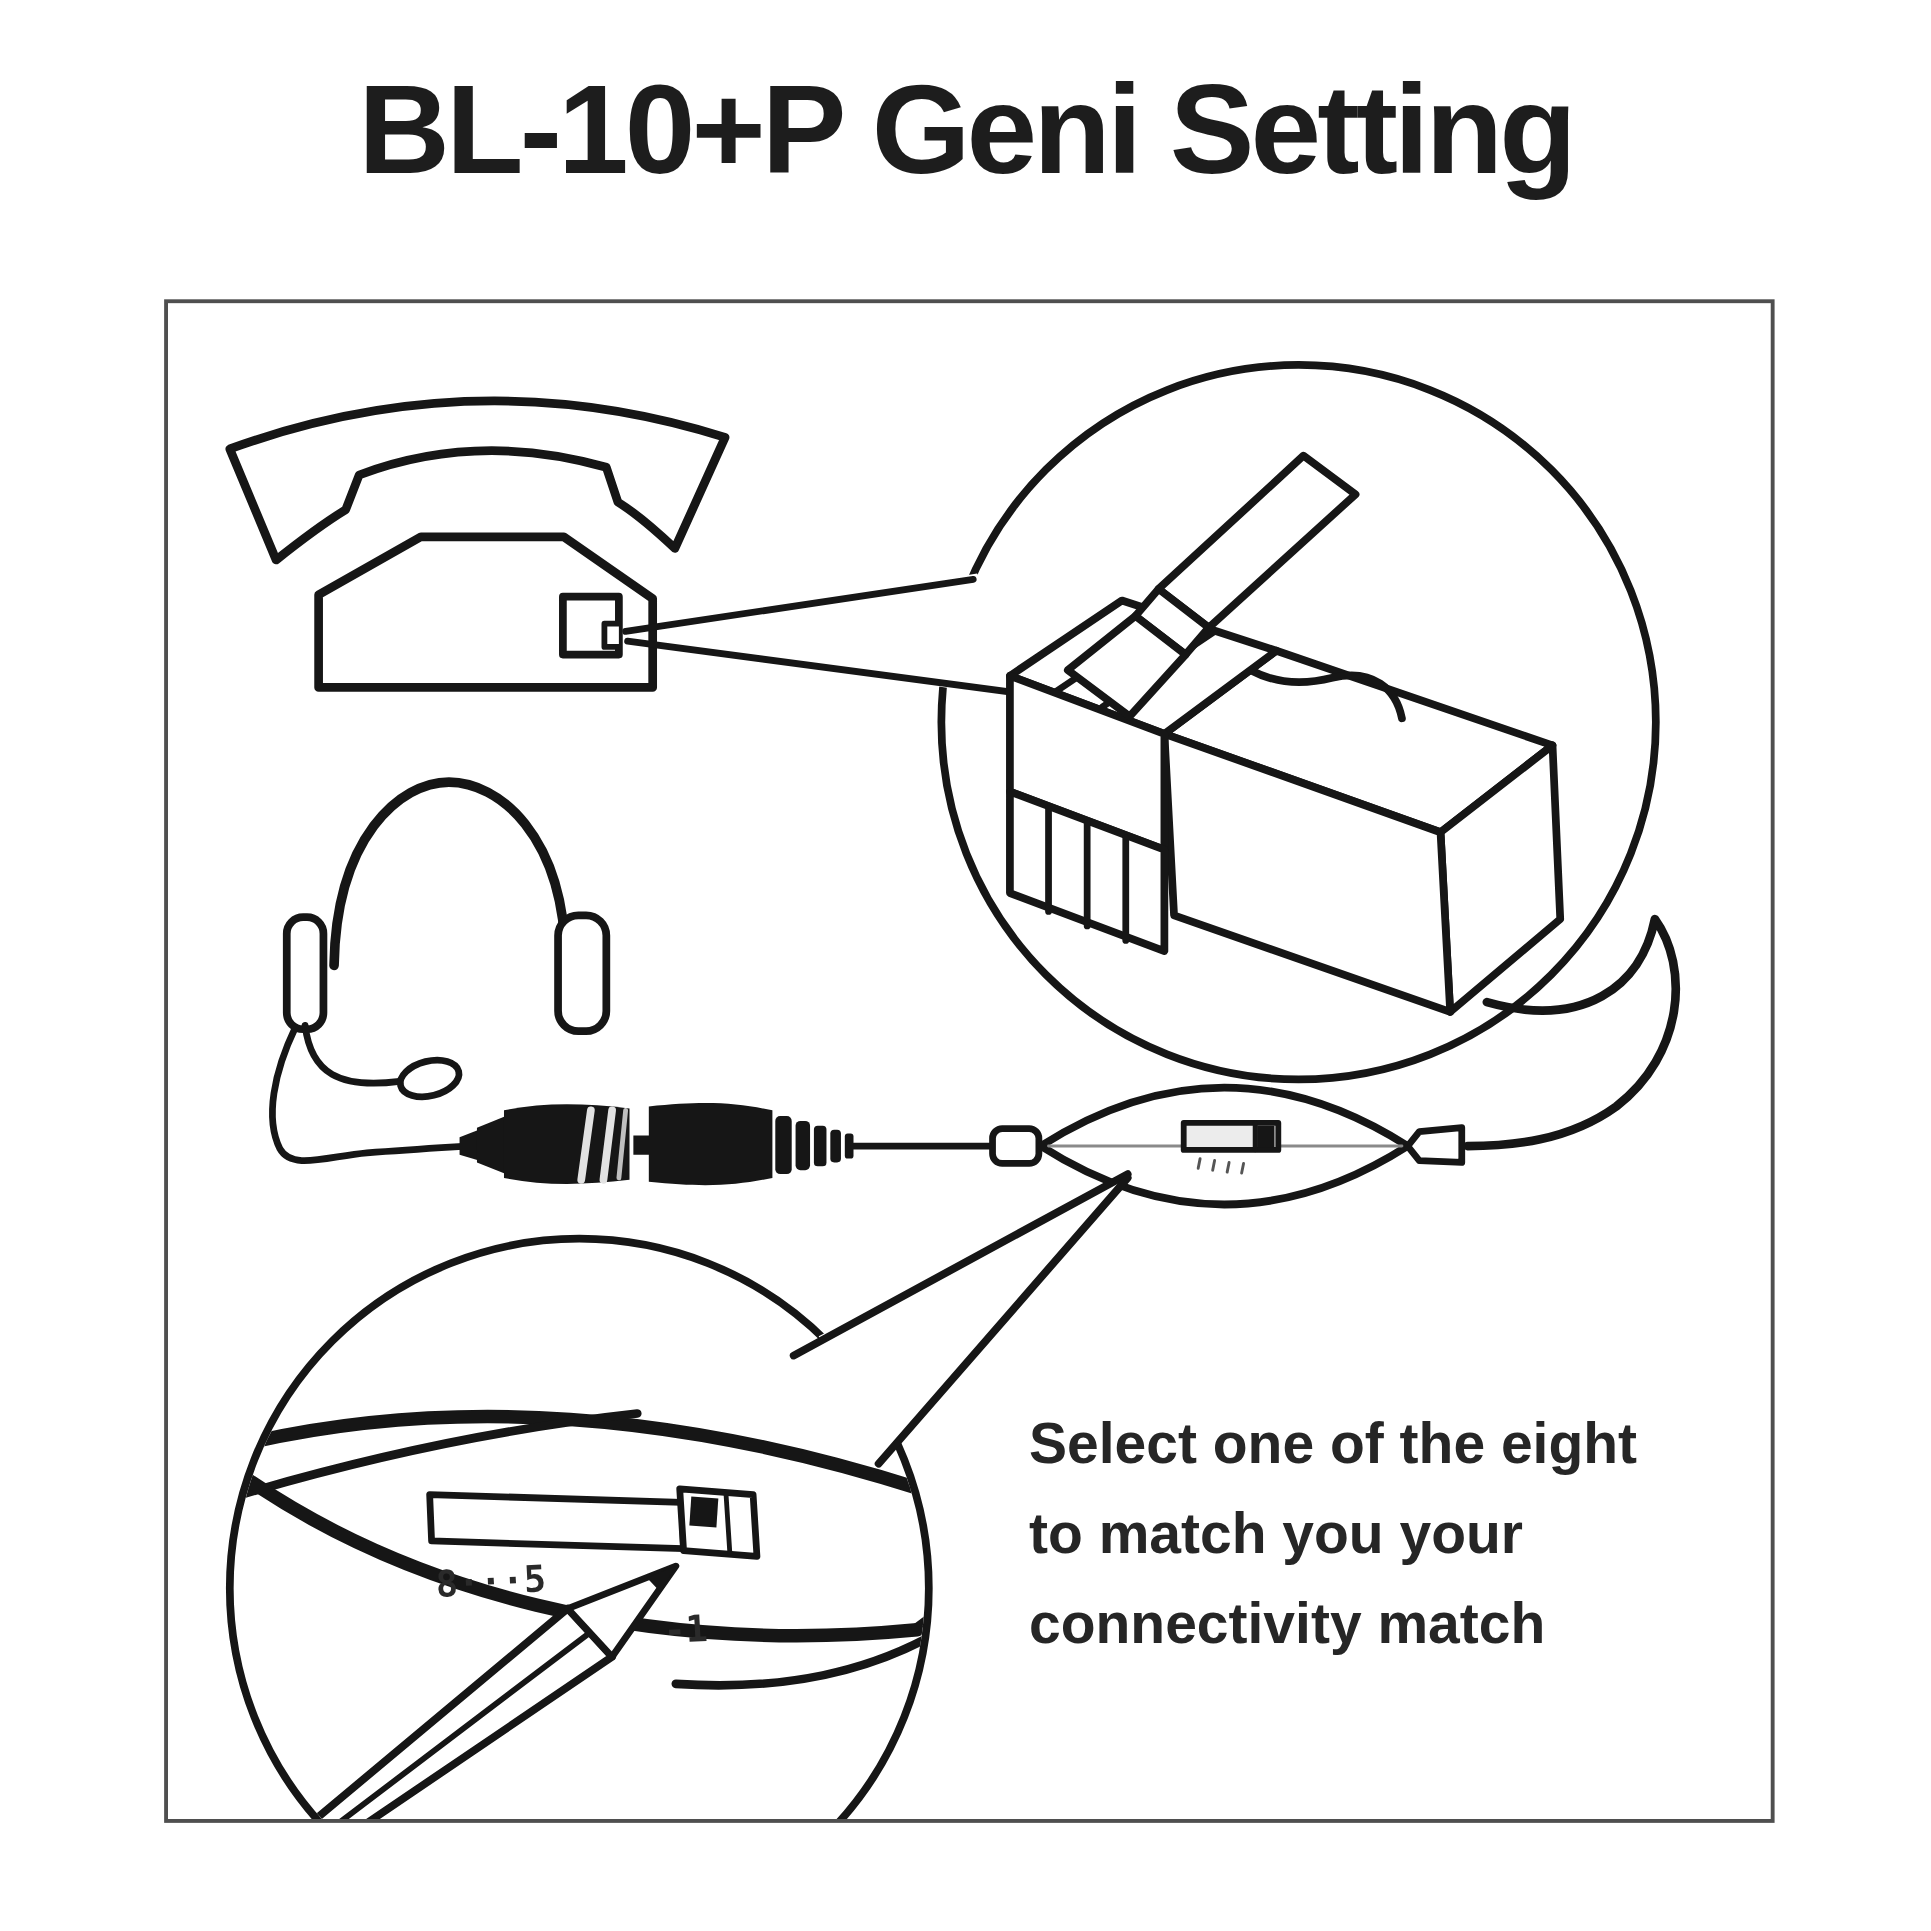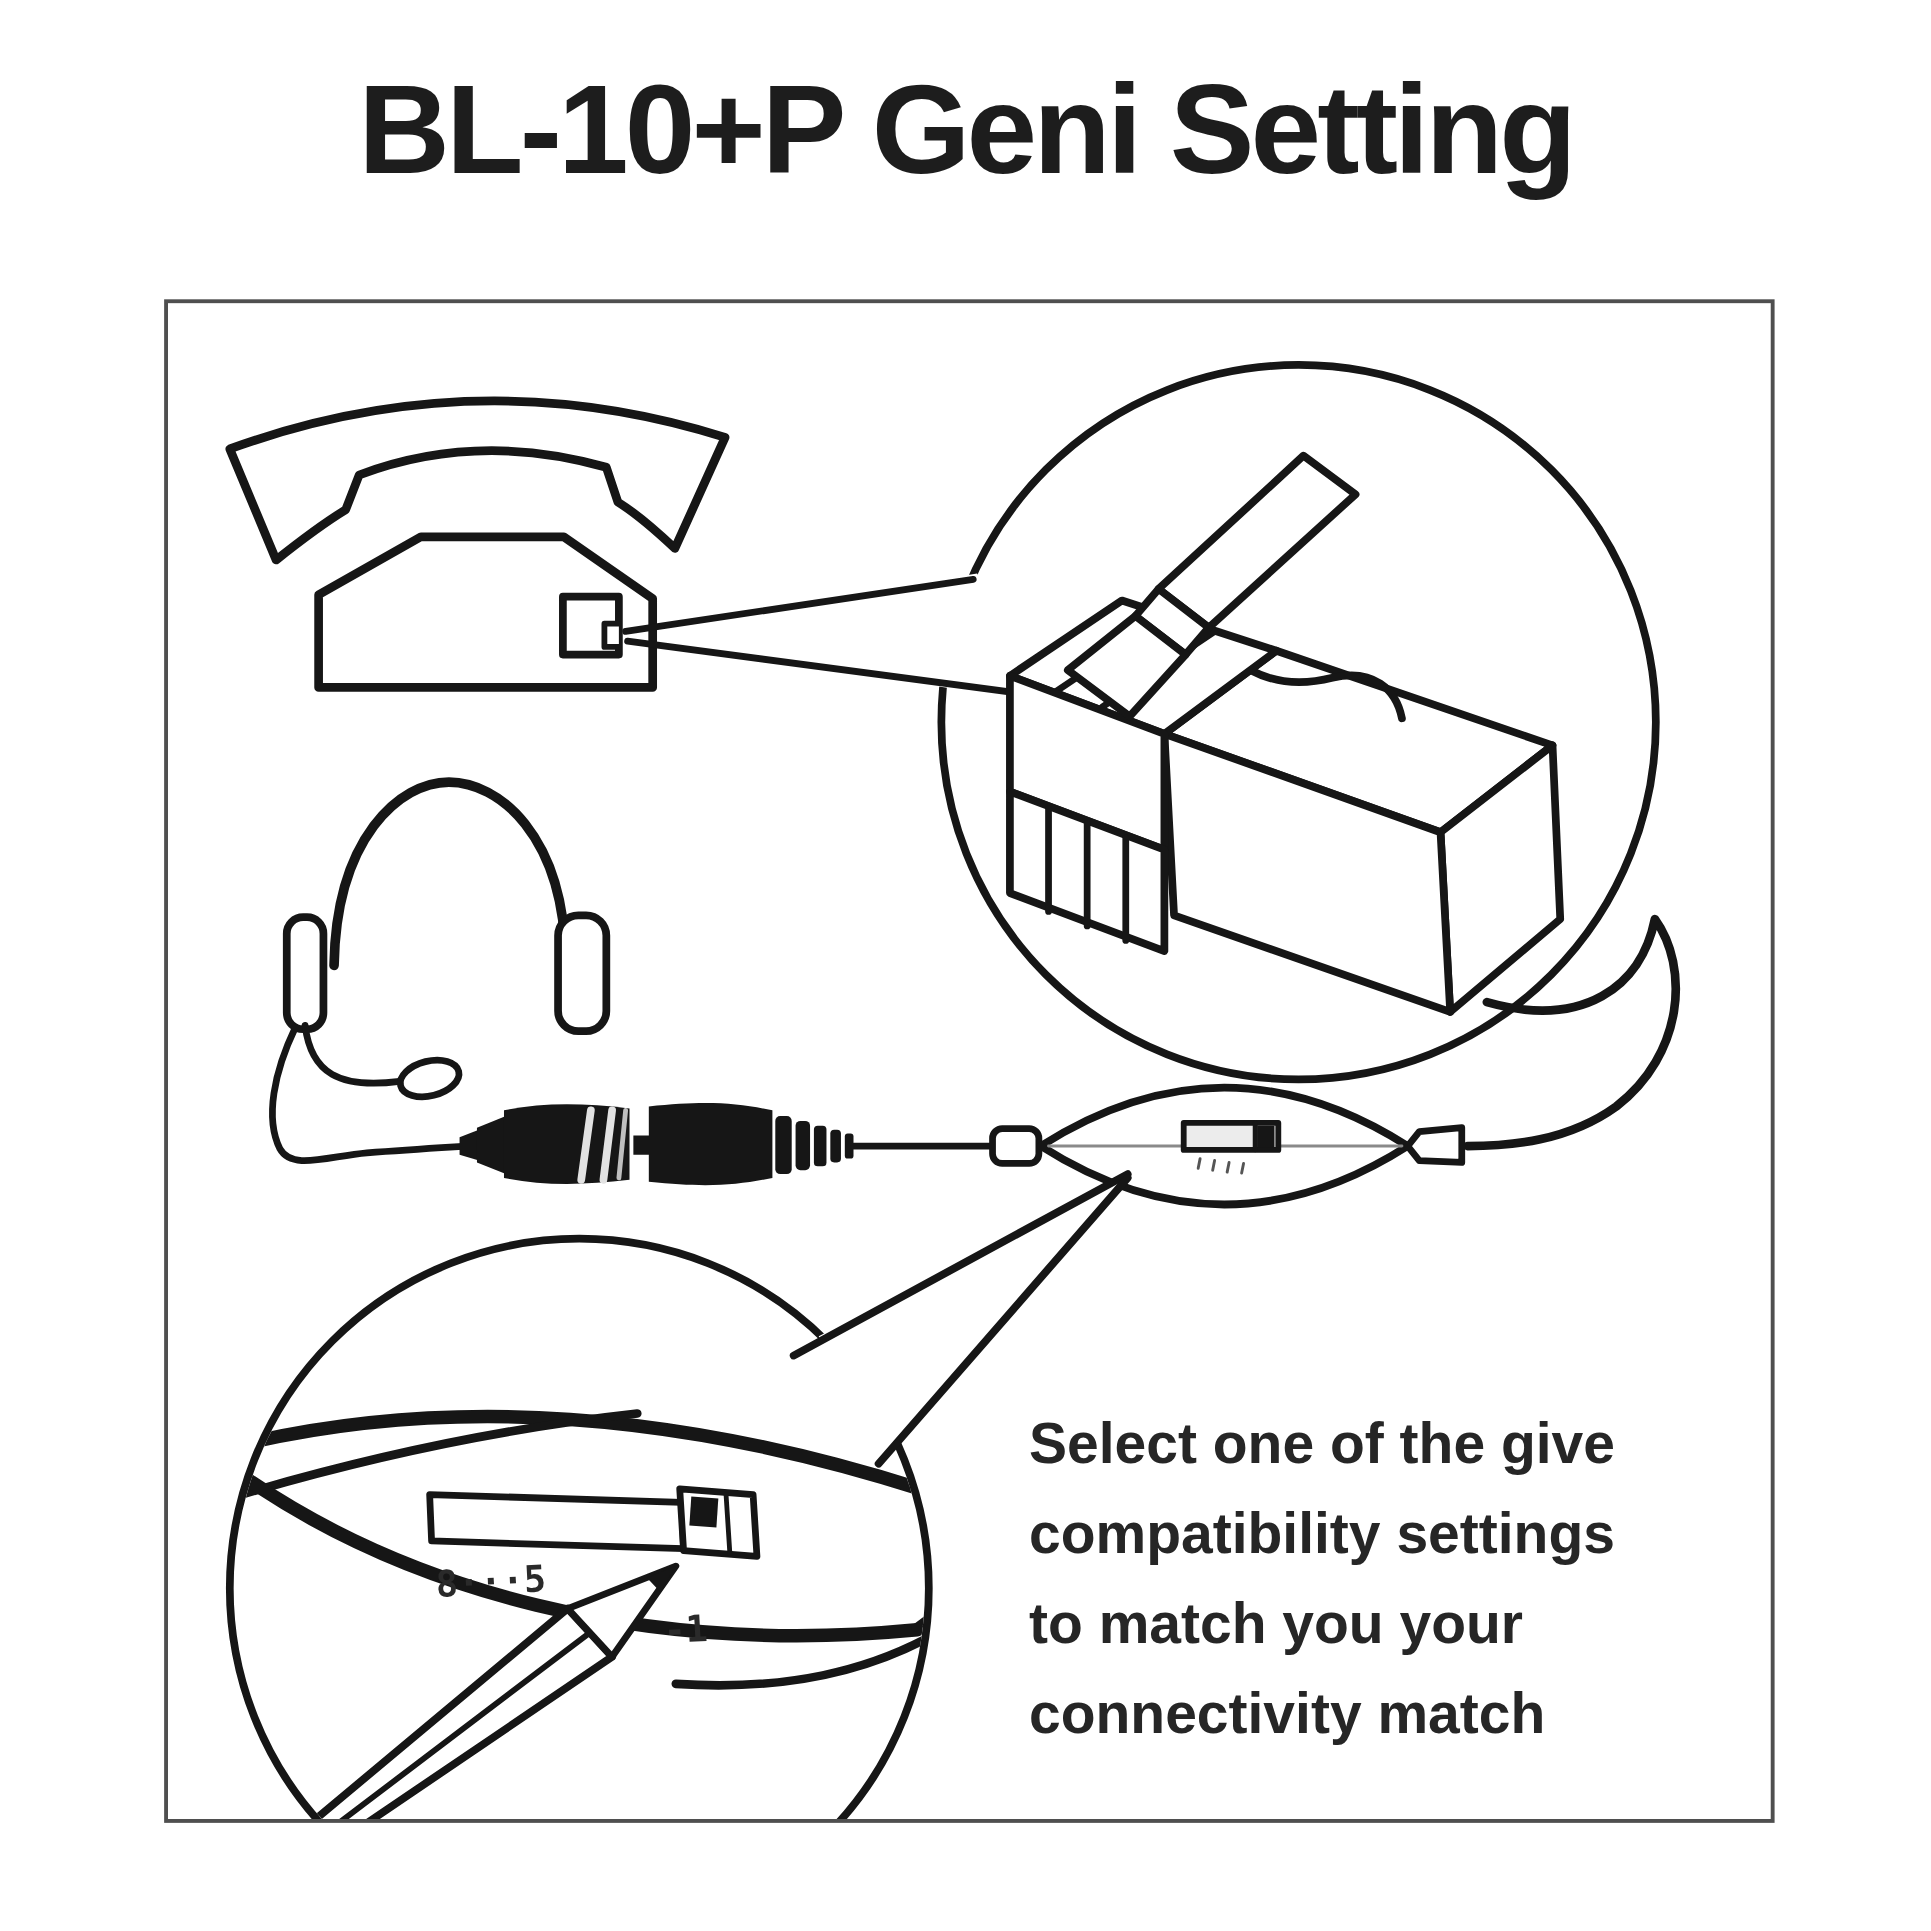--- a/index.html
+++ b/index.html
@@ -147,20 +147,19 @@
           <path d="M 700,1622 L 588,1666 L 634,1716 Z" fill="#ffffff" stroke-width="7"></path>
           <path d="M 700,1622 L 670,1634 L 684,1649 Z" fill="#161616" stroke="none"></path>
         </g>
       </g>
     </g>
 
     <rect x="172" y="312" width="1664" height="1574" fill="none" stroke="#4f4f4f" stroke-width="4"></rect>
   </svg>
 
   <div class="annotation">
-    <span>Select one of the give</span>
-    <span>compatibility settings</span>
+    <span>Select one of the eight</span>
     <span>to match you your</span>
     <span>connectivity match</span>
   </div>
 
 </div>
 
 
 </body></html>

